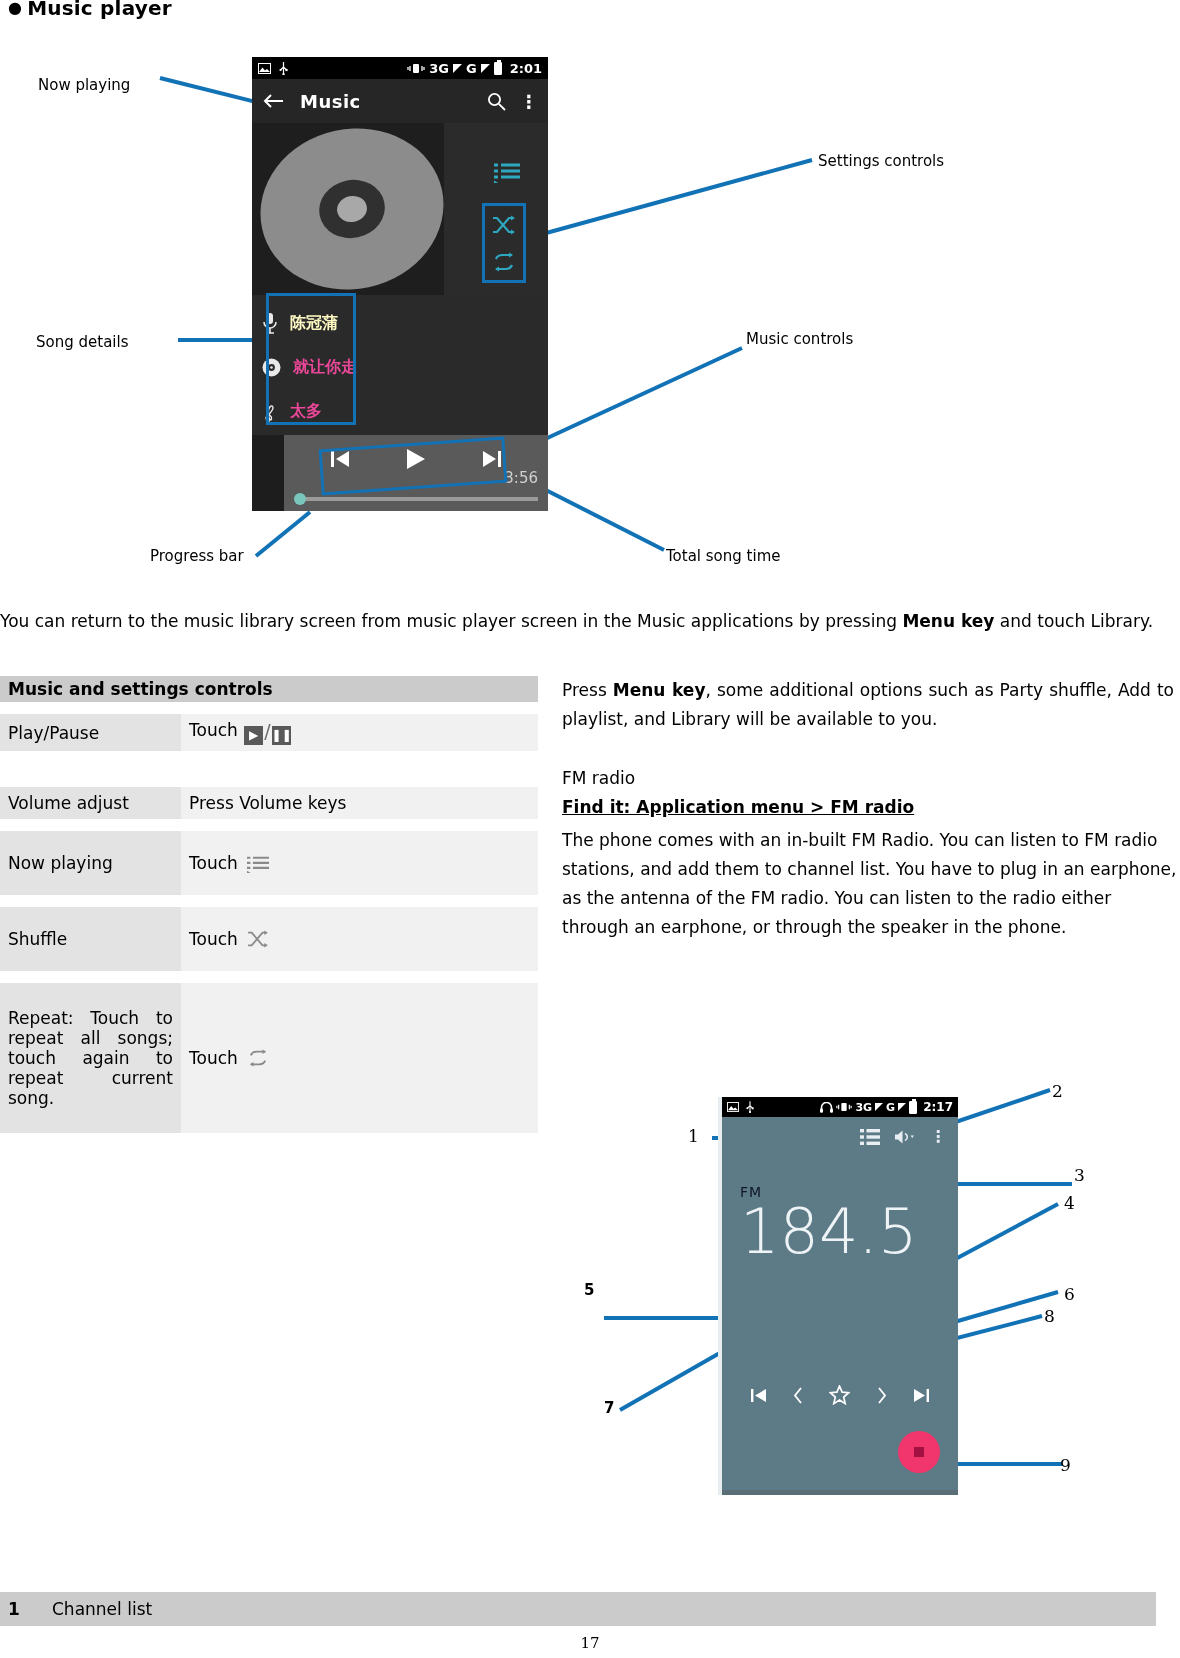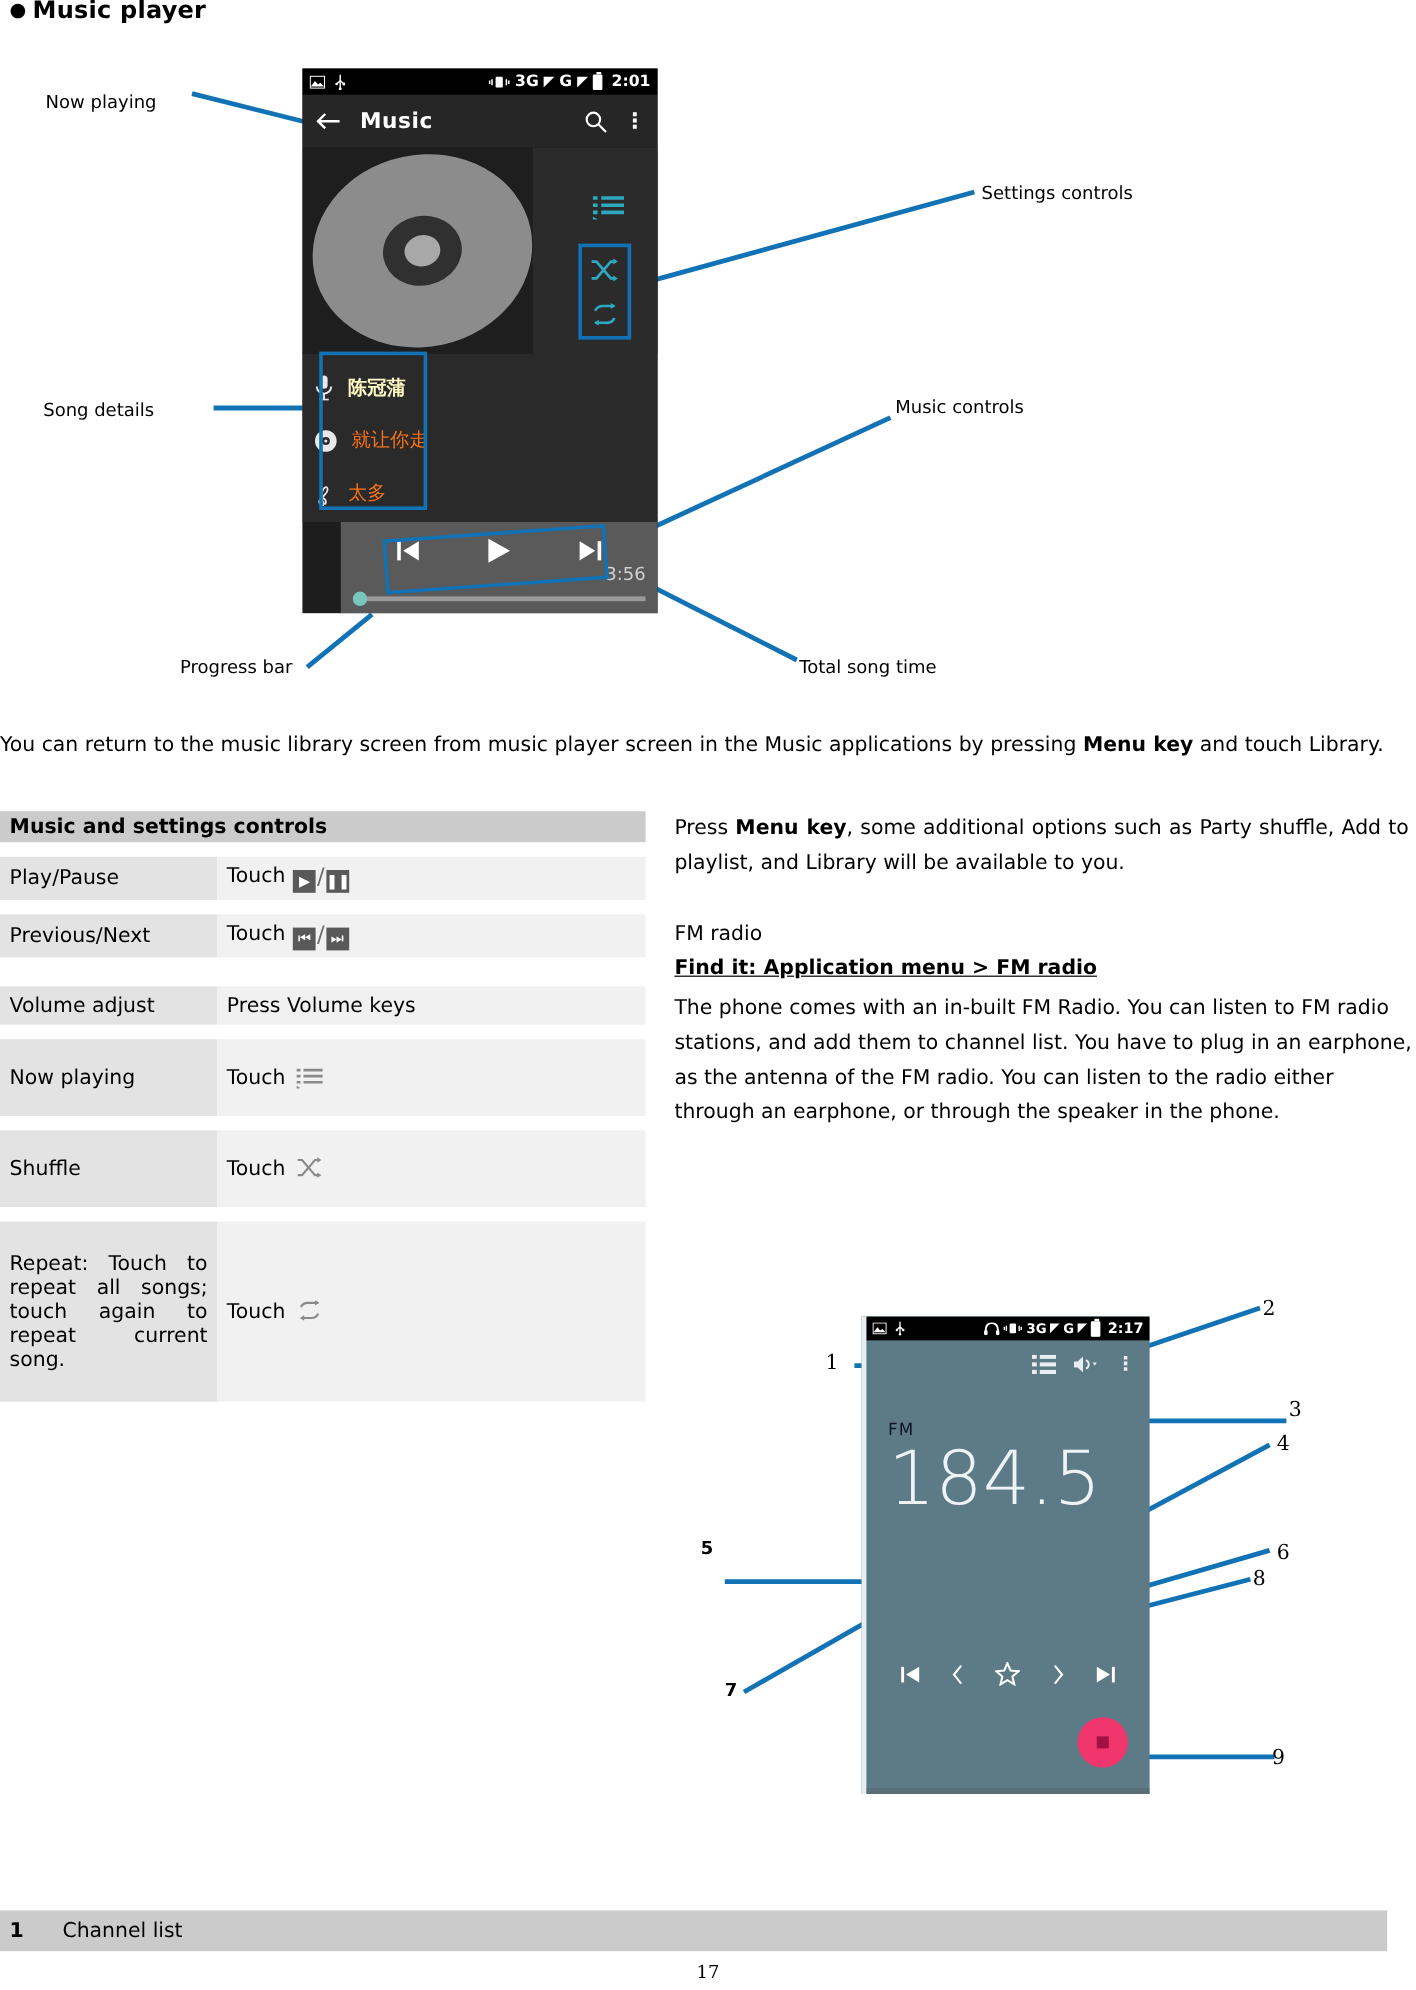--- a/index.html
+++ b/index.html
@@ -86,21 +86,21 @@
   }
   .icon-nowplaying { position:absolute; right:28px; top:40px; }
   .settings-box {
     position:absolute; right:22px; top:80px; width:44px; height:80px;
     border:3px solid #1272b6;
     display:flex; flex-direction:column; align-items:center; justify-content:space-around;
   }
 
   .song-details { background:#2a2a2a; padding:6px 0 8px 0; height:140px;}
   .sd-row { display:flex; align-items:center; padding:5px 10px; gap:12px; height:44px;}
-  .sd-row .txt { color:#f97316; font-size:16px; font-family:"DejaVu Sans", sans-serif; }
+  .sd-row .txt { color:#ec4899; font-size:16px; font-family:"DejaVu Sans", sans-serif;font-weight:bold; }
   .sd-row.first .txt { color:#fef9c3; font-weight:bold;}
   .sd-box {
     position:absolute; left:14px; top:236px; width:90px; height:132px;
     border:3px solid #1272b6; pointer-events:none;
   }
 
   .transport {
     position:relative; height:76px; background:#5a5a5a;margin-left:32px;
   }
   .tbtns {
@@ -394,26 +394,20 @@
       <td class="k">Play/Pause</td>
       <td class="v">
         <span>Touch </span><span class="gi">▶</span><span class="gline">/</span><span class="gi">❚❚</span>
       </td>
     </tr>
     <tr>
           <td class="sep" colspan="2"></td>
         </tr>
 
     <tr>
-      <td class="k">Previous/Next</td>
-      <td class="v">
-        <span>Touch </span><span class="gi">⏮</span><span class="gline">/</span><span class="gi">⏭</span>
-      </td>
-    </tr>
-    <tr>
           <td class="sep" colspan="2"></td>
         </tr>
 
     <tr>
           <td class="sep" colspan="2"></td>
         </tr>
 
     <tr>
       <td class="k">Volume adjust</td>
       <td class="v">

